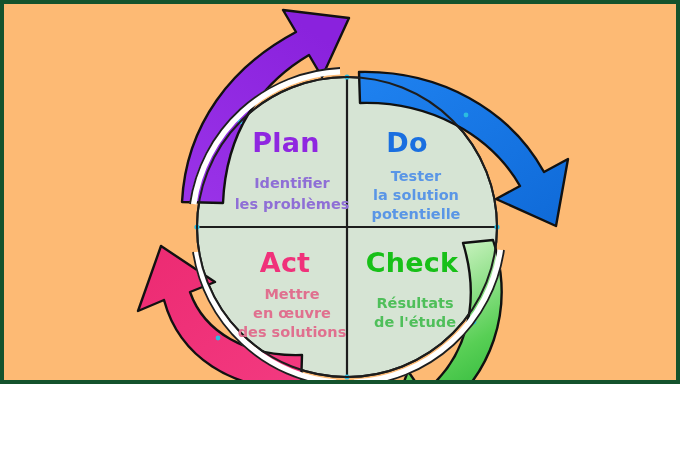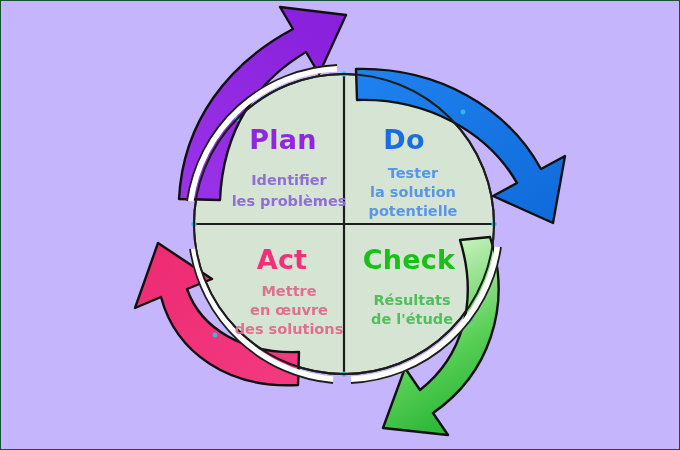--- a/index.html
+++ b/index.html
@@ -6,24 +6,24 @@
     margin: 0;
     padding: 0;
     background: #ffffff;
   }
   body {
     font-family: "DejaVu Sans", sans-serif;
   }
   #frame {
     position: relative;
     width: 680px;
-    height: 450px;
-    background: #c4b5fd;
+    height: 384px;
+    background: #fdba74;
     box-sizing: border-box;
-    border: 1px solid #14532d;
+    border: 4px solid #14532d;
     overflow: hidden;
   }
   #diagram-svg {
     position: absolute;
     left: 0;
     top: 0;
     width: 680px;
     height: 450px;
     display: block;
   }

